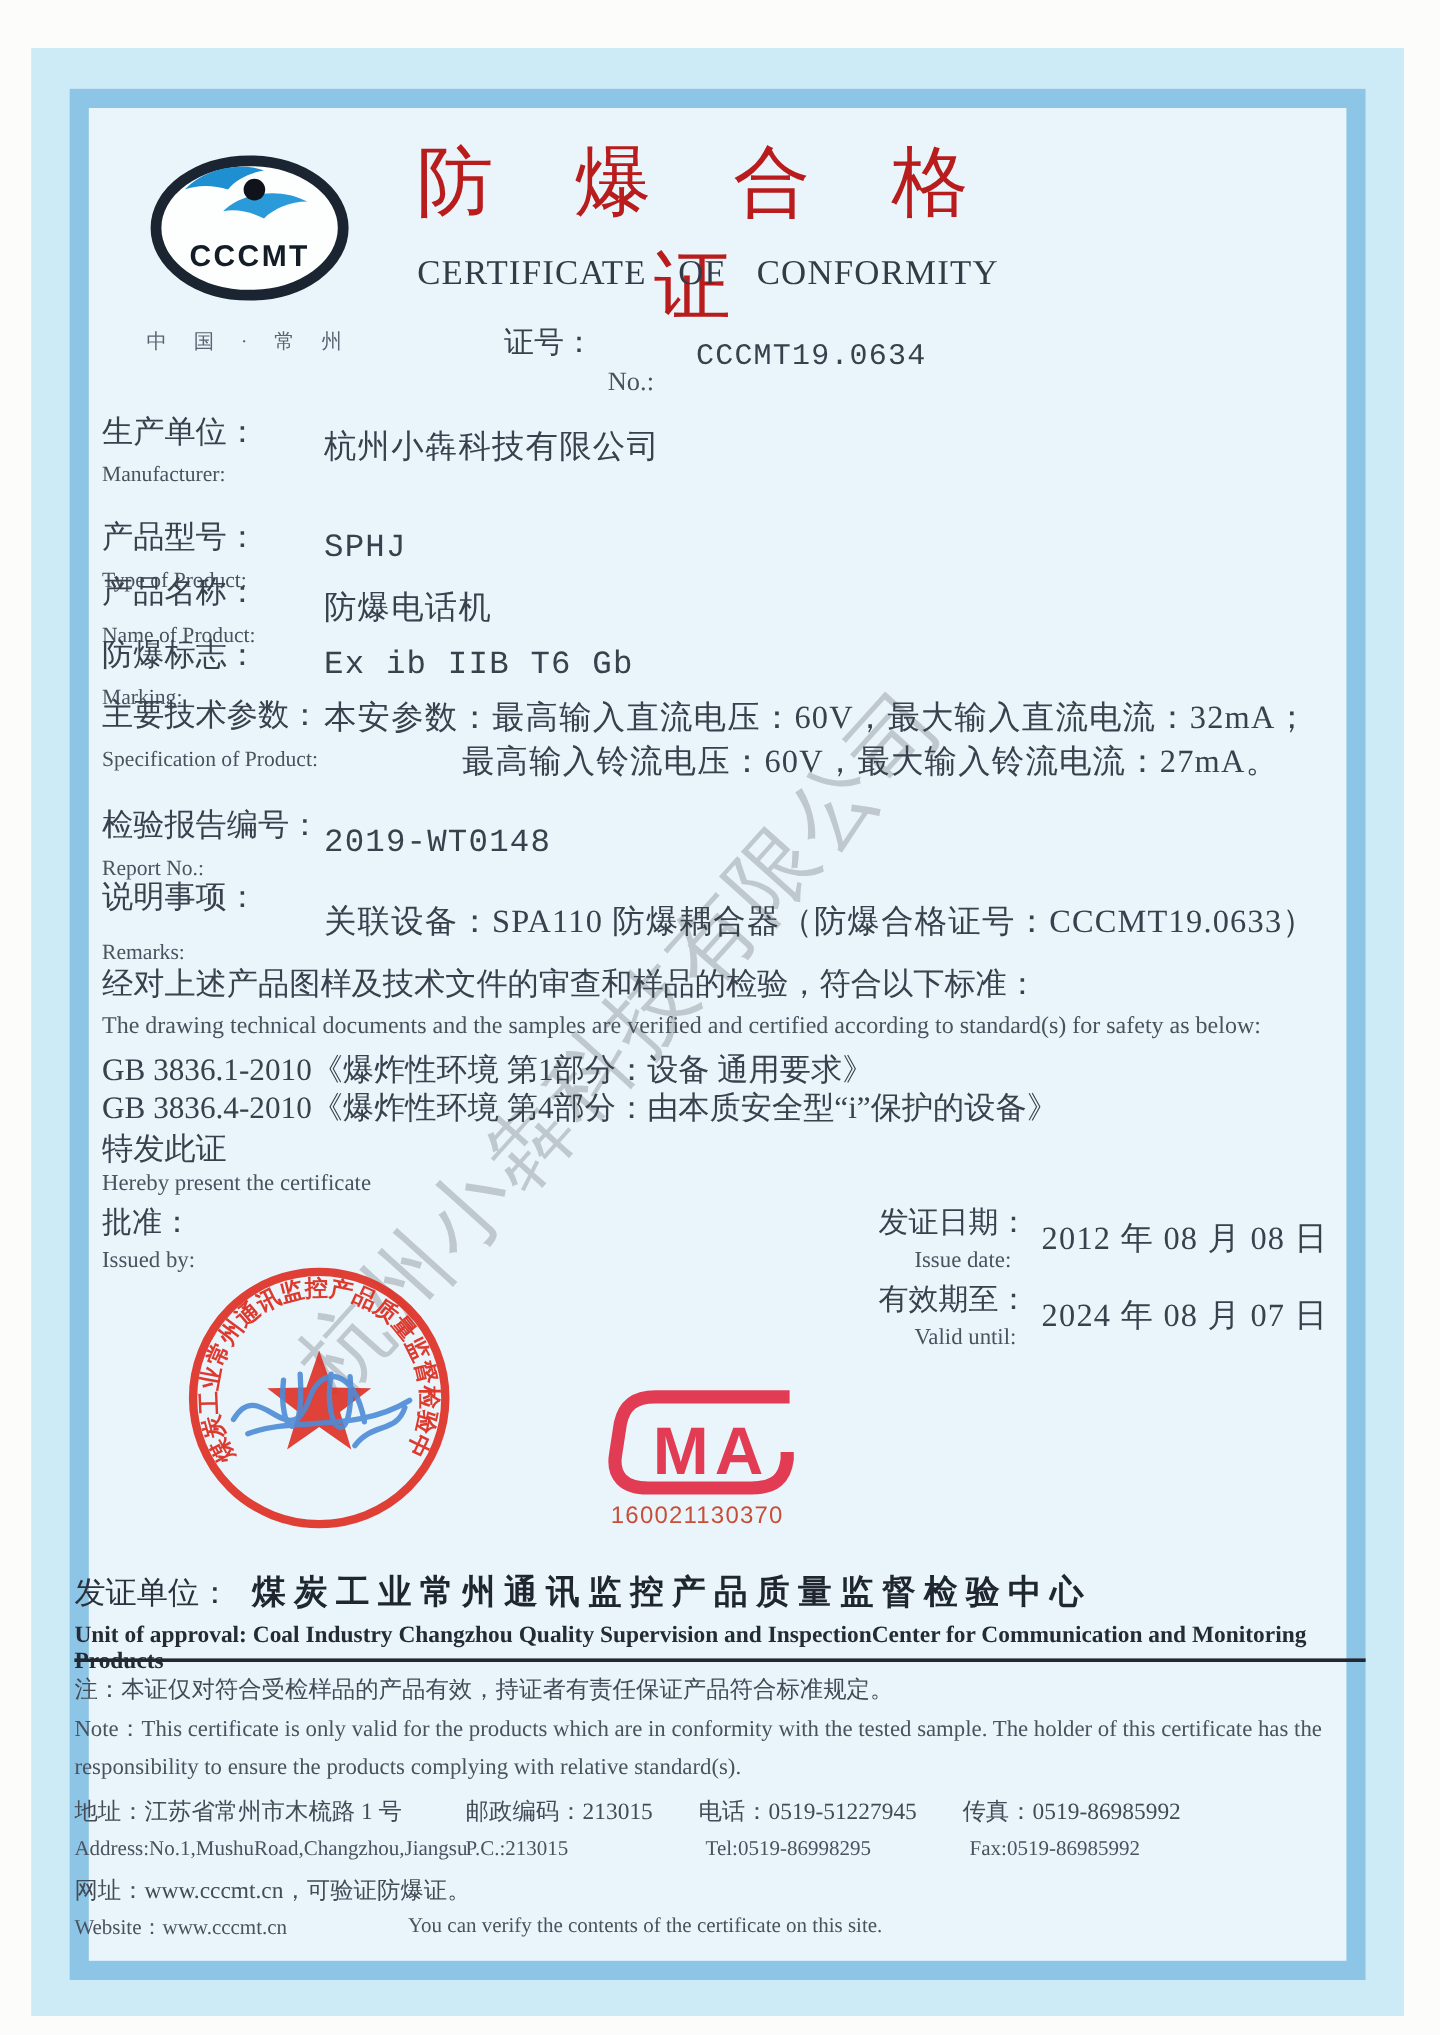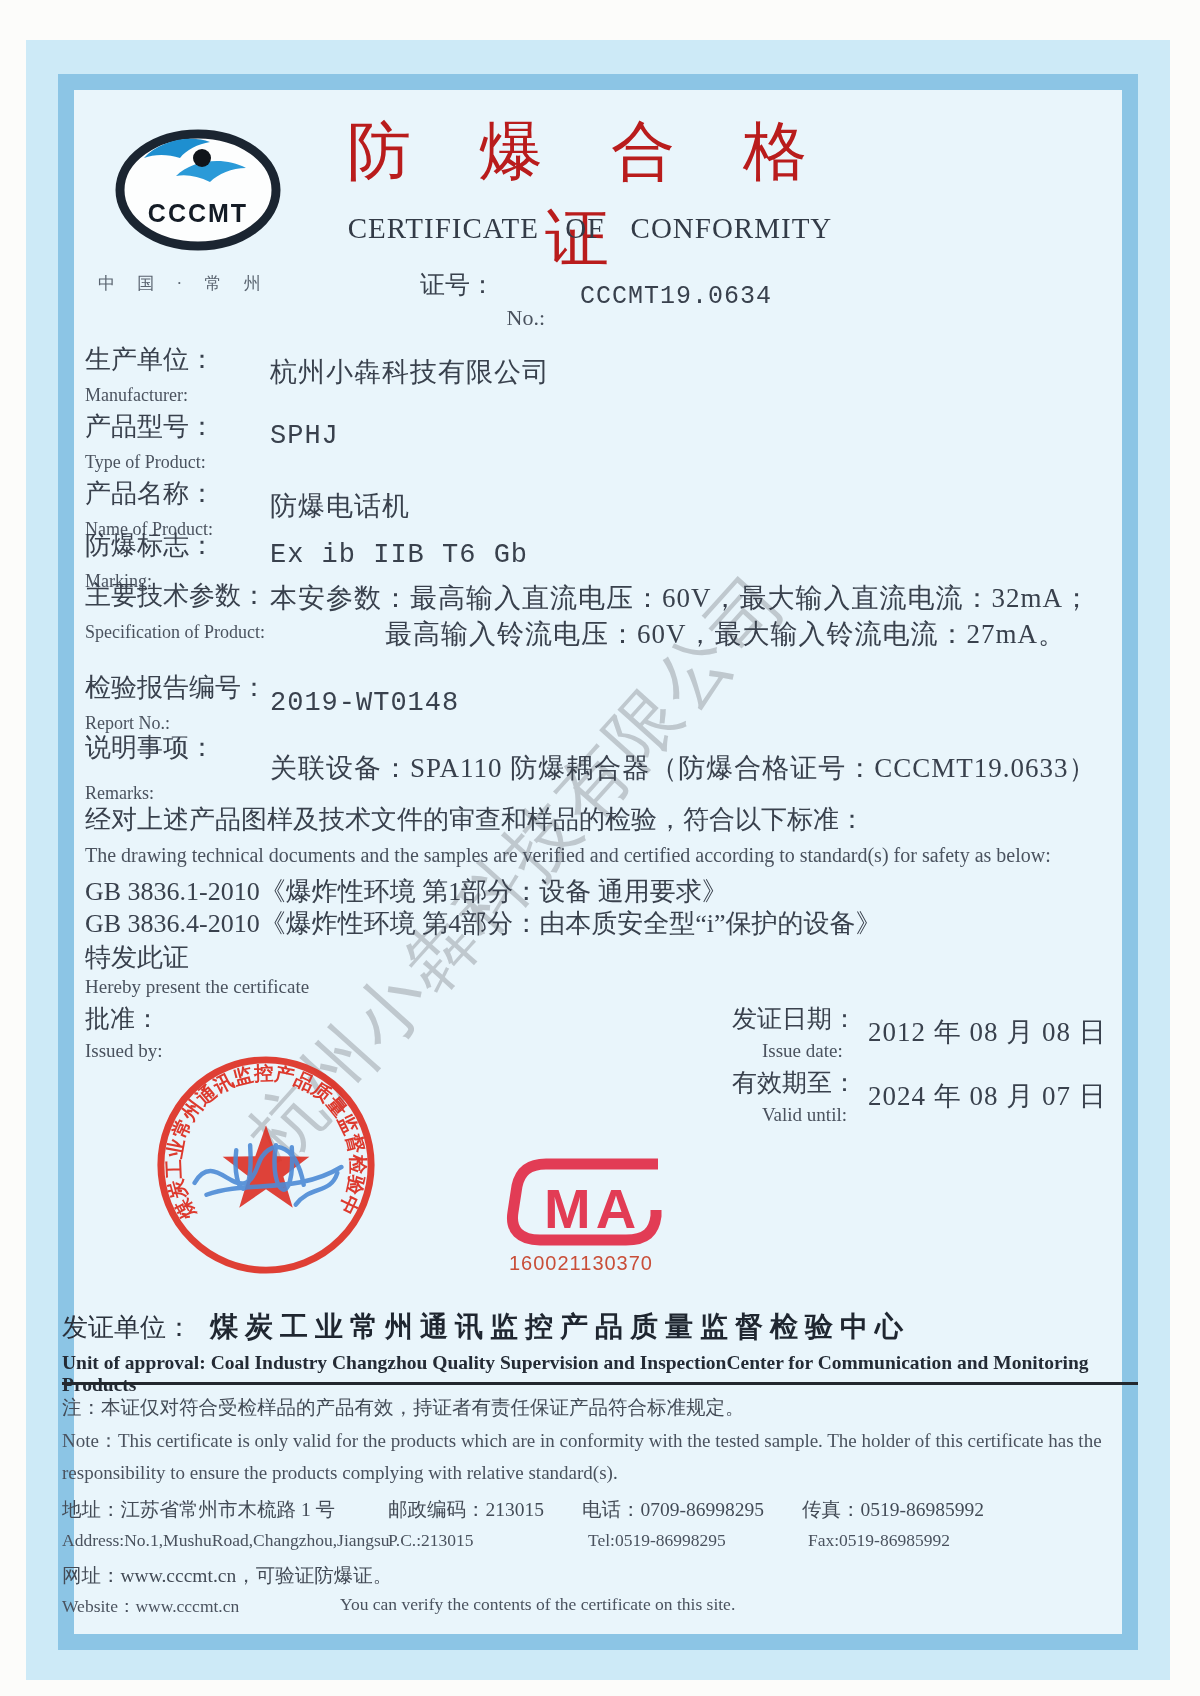--- a/index.html
+++ b/index.html
@@ -3,21 +3,21 @@
 <meta charset="utf-8">
 <style>
   html,body{margin:0;padding:0;}
   body{background:#ffffff;font-family:"Liberation Serif","DejaVu Serif",serif;}
   .page{position:relative;width:1200px;height:1696px;background:#fcfcfa;overflow:hidden;}
   .band{position:absolute;left:26px;top:40px;right:30px;bottom:16px;background:#cdeaf7;}
   .frame{position:absolute;left:58px;top:74px;right:62px;bottom:46px;background:#e9f5fb;border:16px solid #8cc5e5;}
   .txt{color:#39414d;}
   .en{color:#4a525e;}
   
-  .logo-wrap{position:absolute;left:98px;top:118px;width:220px;text-align:left;}
+  .logo-wrap{position:absolute;left:98px;top:118px;width:220px;text-align:center;}
   .logo-caption{margin-top:10px;font-size:17px;letter-spacing:9px;color:#5a6470;}
   .title-cn{position:absolute;left:320px;top:108px;width:540px;text-align:center;font-size:64px;letter-spacing:26px;color:#b91c1c;font-weight:400;}
   .title-en{position:absolute;left:320px;top:212px;width:540px;text-align:center;font-size:29px;letter-spacing:1px;word-spacing:18px;color:#333b47;}
   .certno{position:absolute;left:420px;top:268px;}
   .certno .lab-cn{font-size:25px;text-align:left;width:125px;}
   .certno .lab-en{font-size:22px;text-align:right;width:125px;margin-top:4px;}
   .certno .val{position:absolute;left:160px;top:14px;font-size:25px;font-family:"Liberation Mono","DejaVu Sans Mono",monospace;letter-spacing:1px;color:#39414d;}
   
   .frow{position:absolute;left:85px;right:68px;}
   .frow .cn{font-size:26px;color:#39414d;}
@@ -78,21 +78,21 @@
     <div class="lab-en en">No.:</div>
     <div class="val">CCCMT19.0634</div>
   </div>
 
   <div class="frow" style="top:342px">
     <div class="cn">生产单位：</div>
     <div class="en">Manufacturer:</div>
     <div class="fv">杭州小犇科技有限公司</div>
   </div>
 
-  <div class="frow" style="top:409px">
+  <div class="frow" style="top:430px">
     <div class="cn">产品型号：</div>
     <div class="en">Type of Product:</div>
     <div class="fv mono">SPHJ</div>
   </div>
 
   <div class="frow" style="top:476px">
     <div class="cn">产品名称：</div>
     <div class="en">Name of Product:</div>
     <div class="fv">防爆电话机</div>
   </div>
@@ -175,21 +175,21 @@
   </div>
   <div class="divider"></div>
 
   <div class="fnote cnft" style="top:1394px">注：本证仅对符合受检样品的产品有效，持证者有责任保证产品符合标准规定。</div>
   <div class="fnote enft" style="top:1428px;font-size:19px">Note：This certificate is only valid for the products which are in conformity with the tested sample. The holder of this certificate has the</div>
   <div class="fnote enft" style="top:1462px;font-size:19px">responsibility to ensure the products complying with relative standard(s).</div>
 
   <div class="contact-row" style="top:1496px">
     <span class="cnft" style="left:62px">地址：江苏省常州市木梳路 1 号</span>
     <span class="cnft" style="left:388px">邮政编码：213015</span>
-    <span class="cnft" style="left:582px">电话：0709-86998295</span>
+    <span class="cnft" style="left:582px">电话：0519-51227945</span>
     <span class="cnft" style="left:802px">传真：0519-86985992</span>
   </div>
   <div class="contact-row" style="top:1530px">
     <span class="enft" style="left:62px">Address:No.1,MushuRoad,Changzhou,Jiangsu</span>
     <span class="enft" style="left:388px">P.C.:213015</span>
     <span class="enft" style="left:588px">Tel:0519-86998295</span>
     <span class="enft" style="left:808px">Fax:0519-86985992</span>
   </div>
 
   <div class="contact-row" style="top:1562px">

